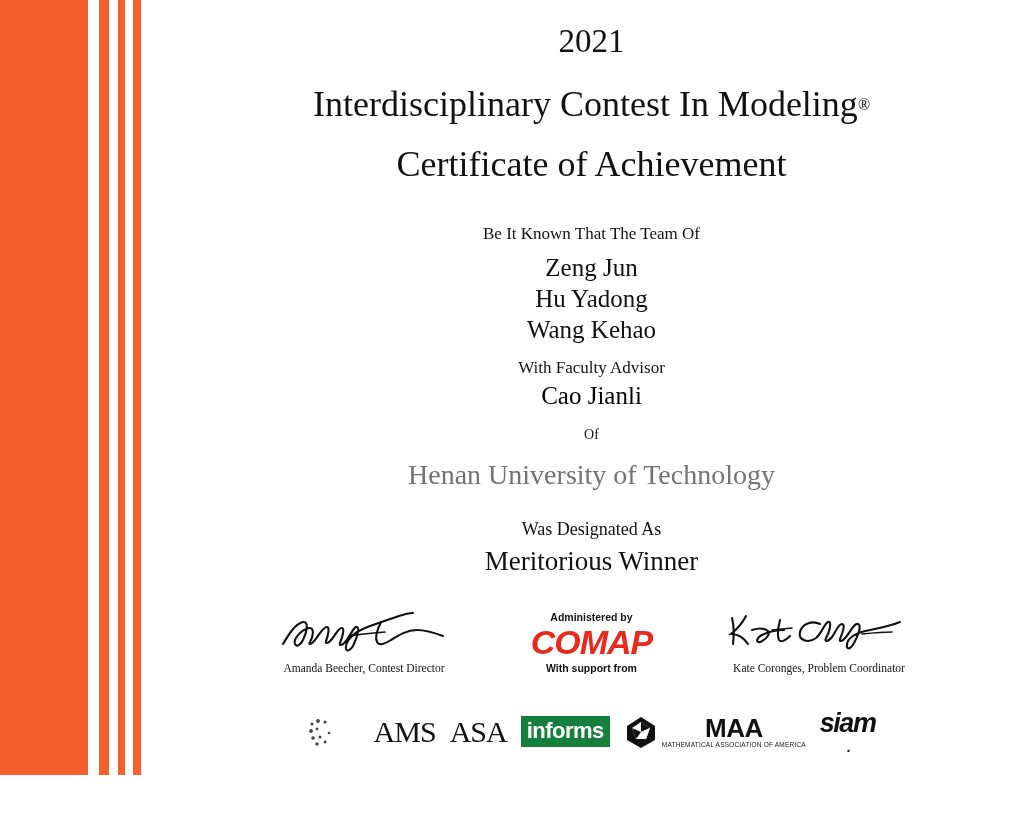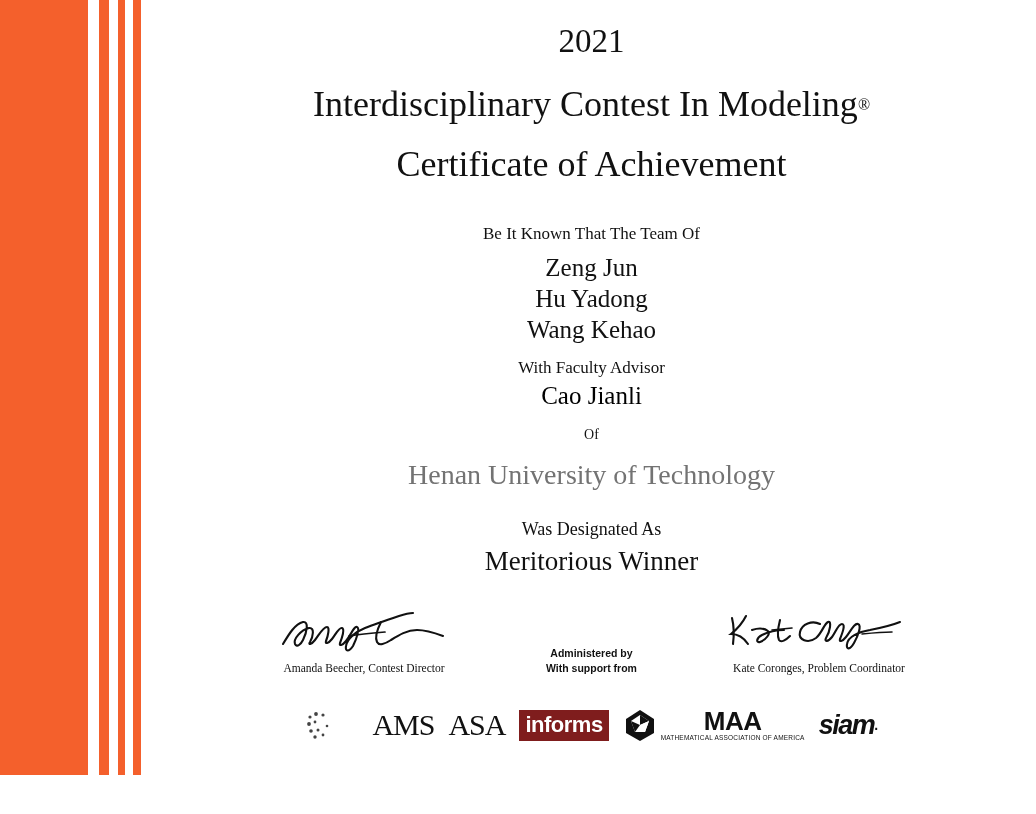--- a/index.html
+++ b/index.html
@@ -171,21 +171,21 @@
     align-items: center;
     gap: 38px;
   }
   .ams-dots { margin-right: 2px; }
   .asa-logo {
     font-family: "Liberation Serif", serif;
     font-size: 30px;
     letter-spacing: -1px;
   }
   .informs-logo {
-    background: #7f1d1d;
+    background: #15803d;
     color: #ffffff;
     font-family: "Liberation Sans", sans-serif;
     font-weight: bold;
     font-size: 22px;
     padding: 2px 6px 3px 6px;
     letter-spacing: -0.5px;
   }
   .maa-wrap { display: flex; align-items: center; gap: 4px; }
   .maa-text {
     font-family: "Liberation Sans", sans-serif;
@@ -200,20 +200,21 @@
     letter-spacing: 0.2px;
     line-height: 1;
     margin-top: 1px;
   }
   .siam-logo {
     font-family: "Liberation Sans", sans-serif;
     font-weight: bold;
     font-style: italic;
     font-size: 27px;
     letter-spacing: -1.5px;
+    flex-direction: column;
   }
   .siam-logo .dot { font-style: normal; font-size: 14px; }
 </style>
 </head>
 <body>
 
 <div class="certificate">
 
   <div class="bar bar-wide"></div>
   <div class="bar bar-mid"></div>
@@ -252,20 +253,21 @@
         <svg class="sig-svg" width="175" height="42" viewBox="0 0 175 42">
           <path d="M6 34 C12 24, 18 14, 26 12 C32 11, 30 22, 26 30 C24 34, 20 38, 18 34 C16 29, 24 20, 32 18 C38 17, 36 27, 33 32 C31 35, 34 35, 38 30 C42 25, 46 17, 50 17 C53 17, 51 26, 49 31 C48 34, 51 34, 55 29 C59 24, 62 17, 65 18 C68 19, 65 28, 63 33 C62 36, 65 36, 69 31 C74 25, 77 16, 80 17 C83 18, 80 28, 76 36 C72 42, 68 42, 69 36 C70 29, 78 22, 88 18 C98 14, 110 10, 122 6 C128 4, 132 3, 136 3" fill="none" stroke="#111" stroke-width="2.1" stroke-linecap="round"></path>
           <path d="M72 26 C84 24, 96 23, 108 22" fill="none" stroke="#111" stroke-width="1.7" stroke-linecap="round"></path>
           <path d="M104 12 C100 20, 98 28, 100 32 C102 36, 108 34, 114 30 C122 25, 130 20, 140 20 C150 20, 158 23, 166 26" fill="none" stroke="#111" stroke-width="2.1" stroke-linecap="round"></path>
         </svg>
         <div class="sig-caption">Amanda Beecher, Contest Director</div>
       </div>
 
       <div class="admin-block">
         <div class="admin-label">Administered by</div>
+        <div class="comap-logo">COMAP</div>
         <div class="support-label">With support from</div>
       </div>
 
       <div class="sig-block">
         <svg class="sig-svg" width="190" height="42" viewBox="0 0 190 42">
           <path d="M8 8 C10 16, 10 26, 9 34" fill="none" stroke="#111" stroke-width="2.1" stroke-linecap="round"></path>
           <path d="M22 6 C18 14, 12 20, 7 24 C14 24, 20 28, 24 34" fill="none" stroke="#111" stroke-width="2.1" stroke-linecap="round"></path>
           <path d="M28 20 C34 18, 40 18, 44 21 C47 23, 42 30, 36 32 C32 33, 32 28, 38 25 C44 22, 52 20, 60 20" fill="none" stroke="#111" stroke-width="2.1" stroke-linecap="round"></path>
           <path d="M56 10 C54 18, 53 26, 55 30 C57 33, 62 30, 66 26" fill="none" stroke="#111" stroke-width="2.1" stroke-linecap="round"></path>
           <path d="M48 20 L68 18" fill="none" stroke="#111" stroke-width="1.6" stroke-linecap="round"></path>

